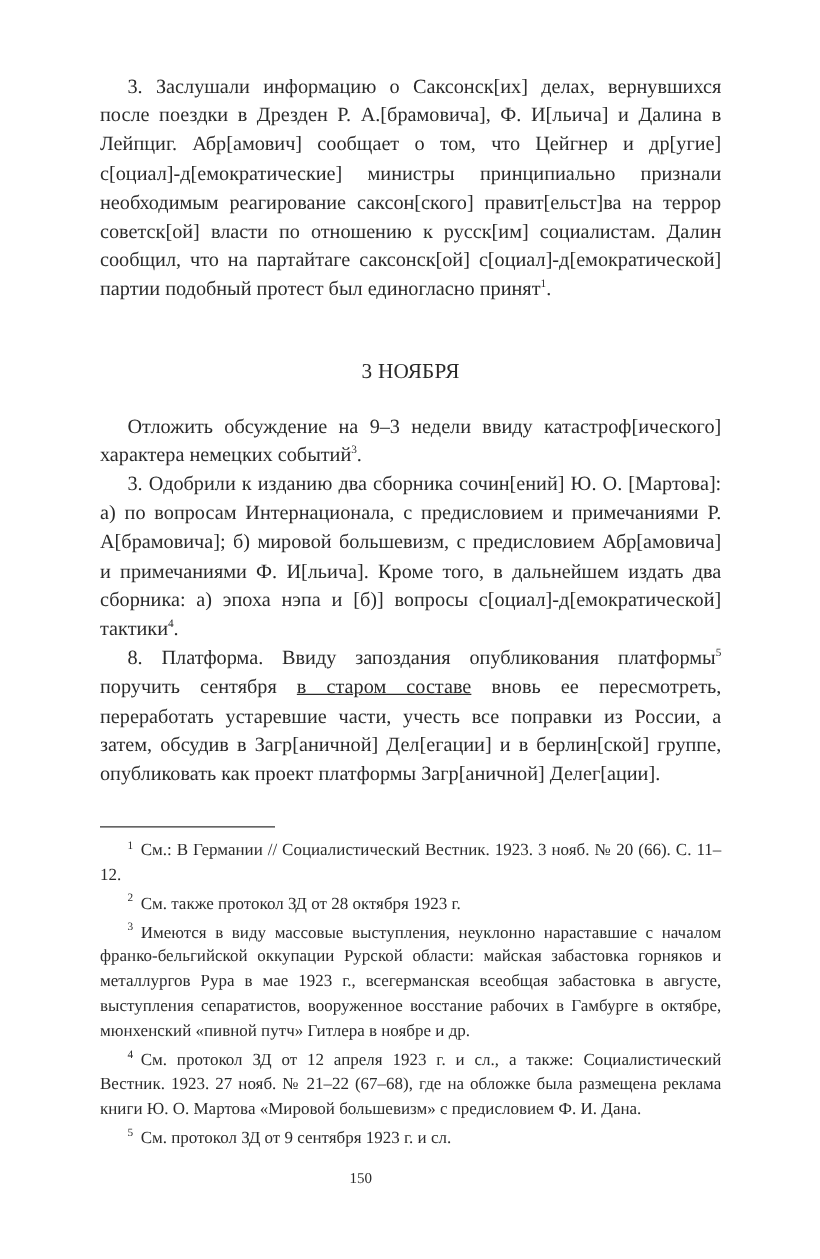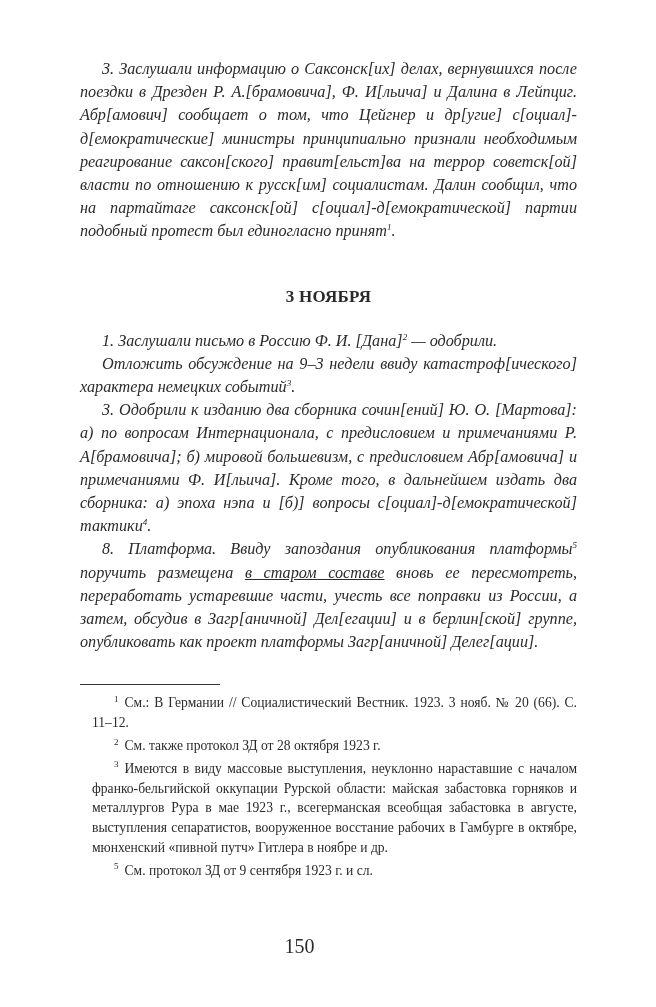--- a/index.html
+++ b/index.html
@@ -1,43 +1,43 @@
 <!DOCTYPE html>
 <html><head>
 <meta charset="utf-8">
 <style>
   html, body { margin: 0; padding: 0; background: #ffffff; }
   body { width: 656px; height: 1007px; position: relative; overflow: hidden; color: #2a2a2a;
          font-family: "Liberation Serif", "DejaVu Serif", serif; }
   .page { position: absolute; left: 80px; top: 58px; width: 497px; }
-  .p { font-size: 16.2px; line-height: 23.2px; text-align: justify; margin: 0; text-indent: 22px; hyphens: manual; font-style: italic; }
-  .heading { text-align: center; font-weight: bold; font-size: 17px; margin: 43px 0 23px 0; letter-spacing: 0.2px; }
+  .p { font-size: 16.2px; line-height: 23.2px; text-align: justify; margin: 0; text-indent: 22px; hyphens: manual; }
+  .heading { text-align: center; font-weight: normal; font-size: 17px; margin: 43px 0 23px 0; letter-spacing: 0.2px; }
   sup { font-size: 9px; line-height: 0; vertical-align: super; }
   .u { text-decoration: underline; }
   .rule { width: 140px; border-top: 1px solid #333; margin: 30px 0 8px 0; }
-  .fn { font-size: 13.6px; line-height: 19.8px; text-align: justify; margin: 0 0 3px 12px; text-indent: 22px; }
+  .fn { font-size: 13.6px; line-height: 19.8px; text-align: justify; margin: 0 0 3px 0; text-indent: 22px; }
   .fn sup { font-size: 9px; margin-right: 6px; }
-  .pagenum { position: absolute; left: 11px; width: 577px; top: 935px; text-align: center; font-size: 20px; }
+  .pagenum { position: absolute; left: 0; width: 577px; top: 935px; text-align: center; font-size: 12px; }
 </style>
 </head>
 <body>
 
 <div class="page">
   <p class="p"><span>3. Заслушали информацию о Саксонск[их] делах, вернувшихся после поездки в Дрезден Р. А.[брамовича], Ф. И[льича] и Далина в Лейпциг. Абр[амович] сообщает о том, что Цейгнер и др[угие] с[оциал]-д[емократические] министры принципиально признали необходимым реагирование саксон[ского] правит[ельст]ва на террор советск[ой] власти по отношению к русск[им] социалистам. Далин сообщил, что на партайтаге саксонск[ой] с[оциал]-д[емократической] партии подобный протест был единогласно принят</span><sup>1</sup><span>.</span></p>
 
   <div class="heading">3 НОЯБРЯ</div>
 
-  <p class="p"><span>1. Заслушали письмо в Россию Ф. И. [Дана]</span><sup>2</sup><span> — одобрили.</span></p>
   <p class="p"><span>Отложить обсуждение на 9–3 недели ввиду катастроф[ического] характера немецких событий</span><sup>3</sup><span>.</span></p>
   <p class="p"><span>3. Одобрили к изданию два сборника сочин[ений] Ю. О. [Мартова]: а) по вопросам Интернационала, с предисловием и примечаниями Р. А[брамовича]; б) мировой большевизм, с предисловием Абр[амовича] и примечаниями Ф. И[льича]. Кроме того, в дальнейшем издать два сборника: а) эпоха нэпа и [б)] вопросы с[оциал]-д[емократической] тактики</span><sup>4</sup><span>.</span></p>
-  <p class="p"><span>8. Платформа. Ввиду запоздания опубликования платформы</span><sup>5</sup><span> поручить размещена </span><span class="u">в старом составе</span><span> вновь ее пересмотреть, переработать устаревшие части, учесть все поправки из России, а затем, обсудив в Загр[аничной] Дел[егации] и в берлин[ской] группе, опубликовать как проект платформы Загр[аничной] Делег[ации].</span></p>
+  <p class="p"><span>8. Платформа. Ввиду запоздания опубликования платформы</span><sup>5</sup><span> поручить сентября </span><span class="u">в старом составе</span><span> вновь ее пересмотреть, переработать устаревшие части, учесть все поправки из России, а затем, обсудив в Загр[аничной] Дел[егации] и в берлин[ской] группе, опубликовать как проект платформы Загр[аничной] Делег[ации].</span></p>
 
   <div class="rule"></div>
 
   <div>
     <p class="fn"><sup>1</sup><span>См.: В Германии // Социалистический Вестник. 1923. 3 нояб. № 20 (66). С. 11–12.</span></p>
     <p class="fn"><sup>2</sup><span>См. также протокол ЗД от 28 октября 1923 г.</span></p>
     <p class="fn"><sup>3</sup><span>Имеются в виду массовые выступления, неуклонно нараставшие с началом франко-бельгийской оккупации Рурской области: майская забастовка горняков и металлургов Рура в мае 1923 г., всегерманская всеобщая забастовка в августе, выступления сепаратистов, вооруженное восстание рабочих в Гамбурге в октябре, мюнхенский «пивной путч» Гитлера в ноябре и др.</span></p>
+    <p class="fn"><sup>4</sup><span>См. протокол ЗД от 12 апреля 1923 г. и сл., а также: Социалистический Вестник. 1923. 27 нояб. № 21–22 (67–68), где на обложке была размещена реклама книги Ю. О. Мартова «Мировой большевизм» с предисловием Ф. И. Дана.</span></p>
     <p class="fn"><sup>5</sup><span>См. протокол ЗД от 9 сентября 1923 г. и сл.</span></p>
   </div>
 </div>
 
 <div class="pagenum">150</div>
 
 </body></html>

